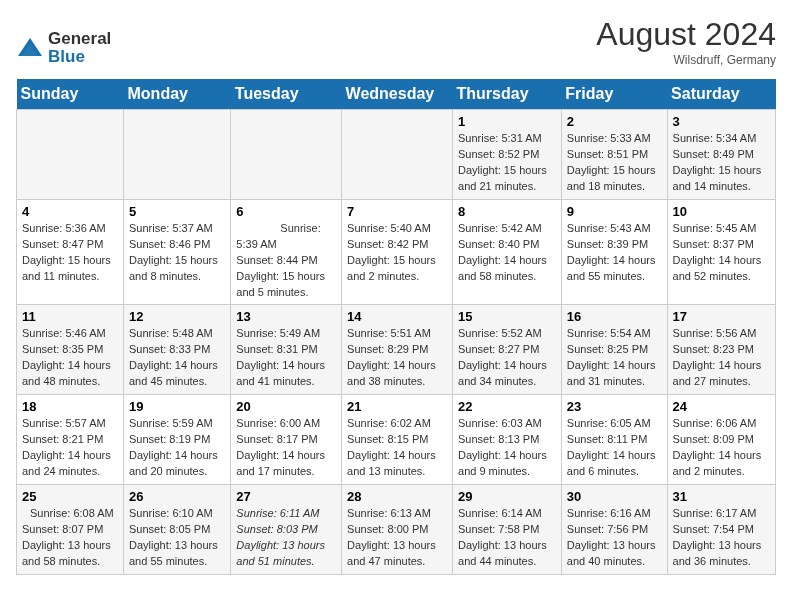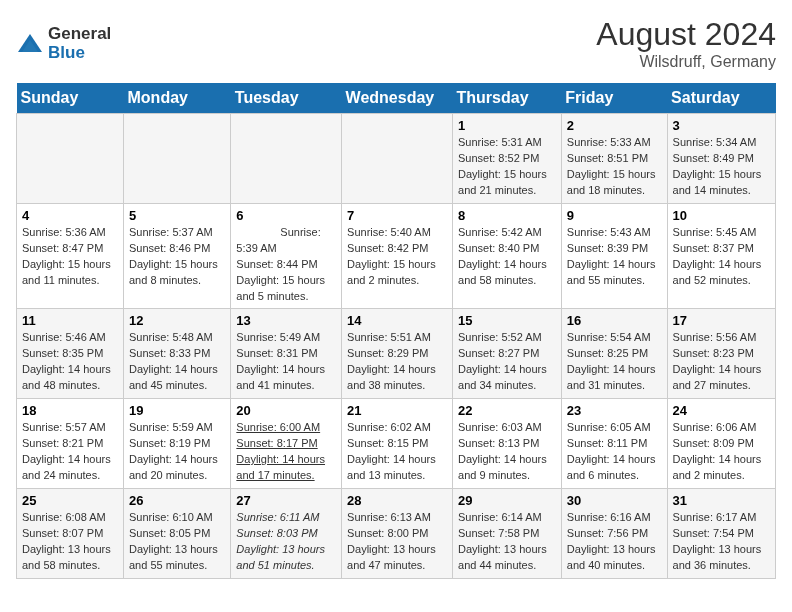--- a/index.html
+++ b/index.html
@@ -6,21 +6,21 @@
     body {
       font-family: Arial, sans-serif;
       background: #fff;
       width: 792px;
       min-height: 612px;
       padding: 16px;
     }
     .header {
       display: flex;
       justify-content: space-between;
-      align-items: center;
+      align-items: flex-end;
       margin-bottom: 12px;
     }
     .logo {
       display: flex;
       align-items: center;
       gap: 4px;
     }
     .logo-text {
       display: flex;
       flex-direction: column;
@@ -32,21 +32,21 @@
     }
     .title-block {
       text-align: right;
     }
     .main-title {
       font-size: 32px;
       font-weight: normal;
       color: #333;
     }
     .subtitle {
-      font-size: 16px;
+      font-size: 12px;
       color: #555;
     }
     table {
       width: 100%;
       border-collapse: collapse;
       font-size: 11px;
     }
     thead tr th {
       background-color: #1a6faf;
       color: #fff;
@@ -176,38 +176,38 @@
 Sunset: 8:23 PM
 Daylight: 14 hours and 27 minutes.</span></td>
       </tr>
       <tr>
         <td><span class="day-num">18</span><span class="day-info" style="white-space: pre-line;">Sunrise: 5:57 AM
 Sunset: 8:21 PM
 Daylight: 14 hours and 24 minutes.</span></td>
         <td><span class="day-num">19</span><span class="day-info" style="white-space: pre-line;">Sunrise: 5:59 AM
 Sunset: 8:19 PM
 Daylight: 14 hours and 20 minutes.</span></td>
-        <td><span class="day-num">20</span><span class="day-info" style="white-space: pre-line; text-decoration: underline;">Sunrise: 6:00 AM
+        <td><span class="day-num">20</span><span class="day-info" style="white-space: pre-line;">Sunrise: 6:00 AM
 Sunset: 8:17 PM
 Daylight: 14 hours and 17 minutes.</span></td>
         <td><span class="day-num">21</span><span class="day-info" style="white-space: pre-line;">Sunrise: 6:02 AM
 Sunset: 8:15 PM
 Daylight: 14 hours and 13 minutes.</span></td>
         <td><span class="day-num">22</span><span class="day-info" style="white-space: pre-line;">Sunrise: 6:03 AM
 Sunset: 8:13 PM
 Daylight: 14 hours and 9 minutes.</span></td>
         <td><span class="day-num">23</span><span class="day-info" style="white-space: pre-line;">Sunrise: 6:05 AM
 Sunset: 8:11 PM
 Daylight: 14 hours and 6 minutes.</span></td>
         <td><span class="day-num">24</span><span class="day-info" style="white-space: pre-line;">Sunrise: 6:06 AM
 Sunset: 8:09 PM
 Daylight: 14 hours and 2 minutes.</span></td>
       </tr>
       <tr>
-        <td><span class="day-num">25</span><span class="day-info" style="white-space: pre-line;">Sunrise: 6:08 AM
+        <td><span class="day-num">25</span><span class="day-info" style="white-space: pre-line; margin-left: 8px;">Sunrise: 6:08 AM
 Sunset: 8:07 PM
 Daylight: 13 hours and 58 minutes.</span></td>
         <td><span class="day-num">26</span><span class="day-info" style="white-space: pre-line;">Sunrise: 6:10 AM
 Sunset: 8:05 PM
 Daylight: 13 hours and 55 minutes.</span></td>
         <td><span class="day-num">27</span><span class="day-info" style="white-space: pre-line; font-style: italic;">Sunrise: 6:11 AM
 Sunset: 8:03 PM
 Daylight: 13 hours and 51 minutes.</span></td>
         <td><span class="day-num">28</span><span class="day-info" style="white-space: pre-line;">Sunrise: 6:13 AM
 Sunset: 8:00 PM

